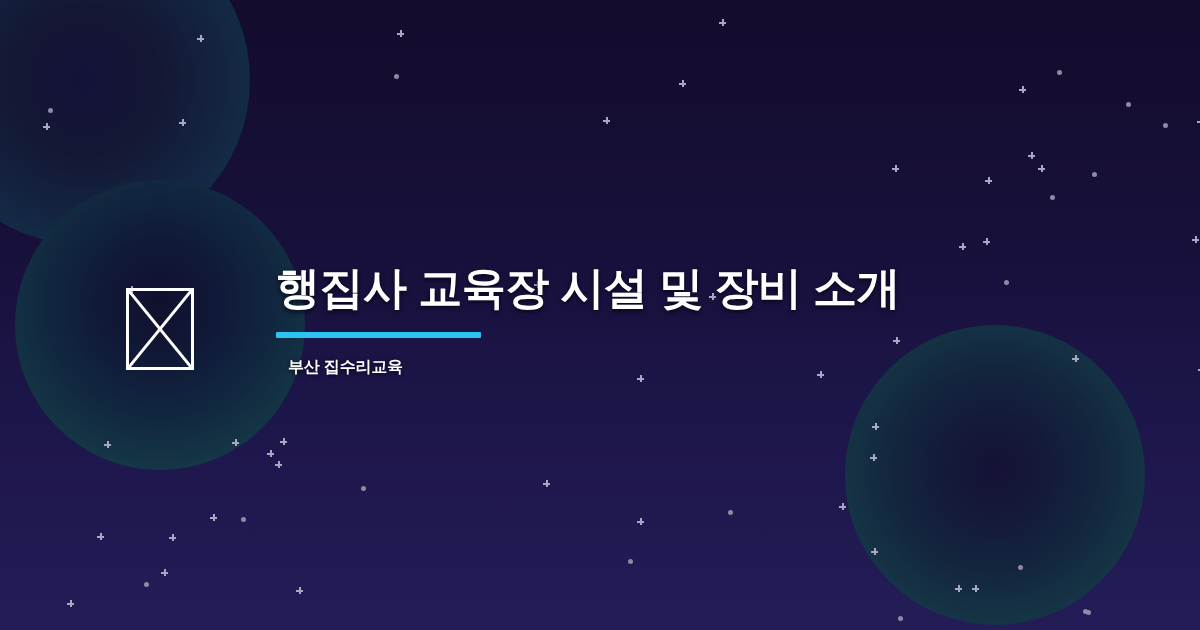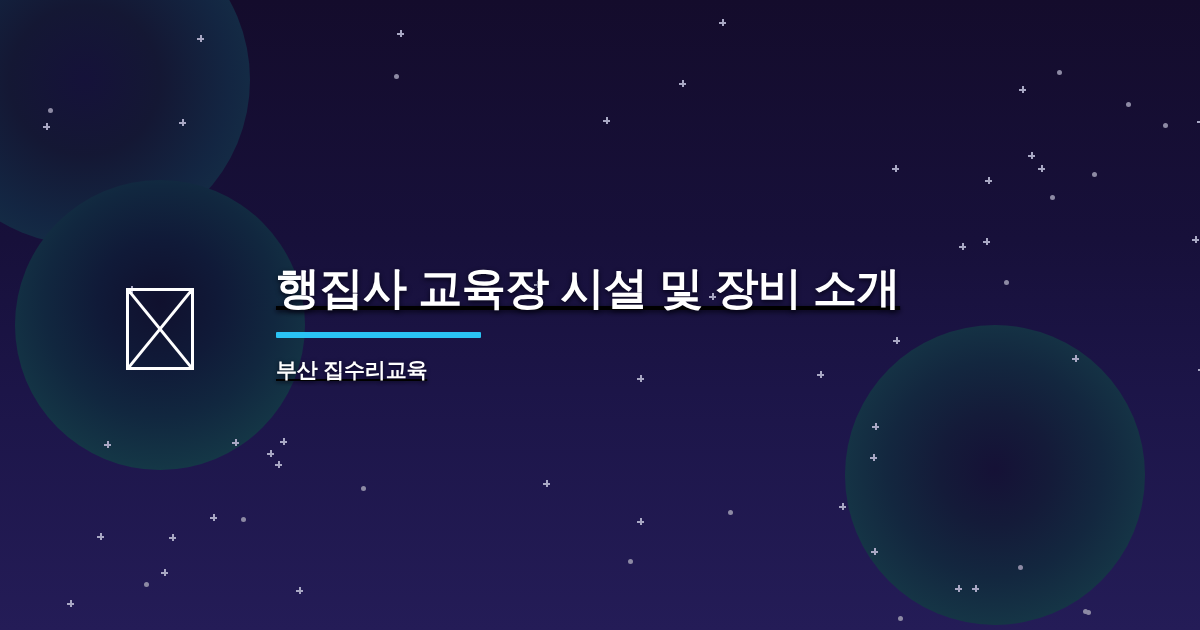--- a/index.html
+++ b/index.html
@@ -130,21 +130,20 @@
     width: 100%;
     height: 100%;
     display: block;
   }
 
   #text-block {
     position: absolute;
     left: 276px;
     top: 262px;
     width: 760px;
-    text-decoration: underline;
   }
 
   #page-title {
     margin: 0;
     color: #ffffff;
     font-size: 44px;
     font-weight: 700;
     letter-spacing: -0.5px;
     line-height: 1.18;
     white-space: nowrap;
@@ -153,23 +152,23 @@
 
   #accent-bar {
     margin-top: 18px;
     width: 205px;
     height: 6px;
     background: #2ac3f4;
     border-radius: 1px;
   }
 
   #page-subtitle {
-    margin: 19px 0 0 0;
+    margin: 19px 0 0 12px;
     color: #ffffff;
-    font-size: 21px;
+    font-size: 16px;
     font-weight: 700;
     letter-spacing: -0.2px;
     line-height: 1.2;
     white-space: nowrap;
     text-shadow: 0 1px 4px rgba(4, 2, 18, 0.8);
   }
 </style>
 </head>
 <body>
 

